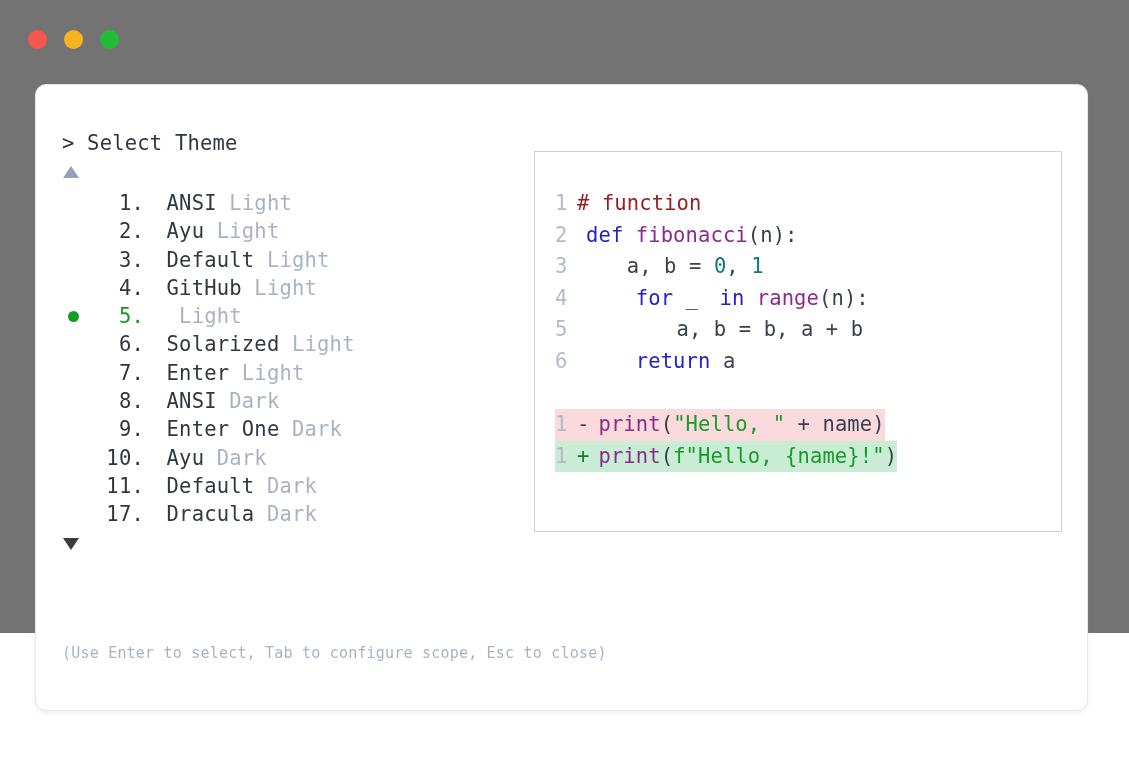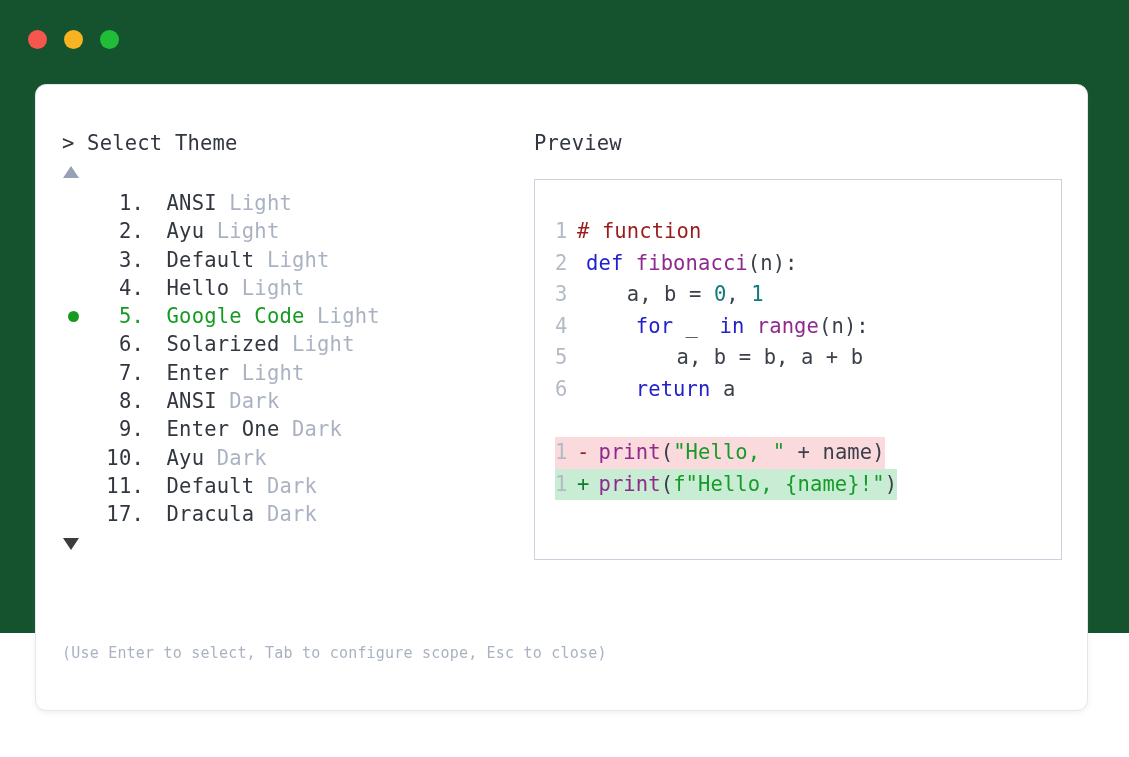--- a/index.html
+++ b/index.html
@@ -13,21 +13,21 @@
     height: 757px;
     background: #ffffff;
     font-family: "DejaVu Sans Mono", "Liberation Mono", monospace;
     overflow: hidden;
   }
 
   .window {
     position: relative;
     width: 1129px;
     height: 633px;
-    background: #14532d;
+    background: #737373;
   }
 
   
   .titlebar {
     position: absolute;
     left: 0; top: 0;
     width: 100%;
     height: 78px;
     display: flex;
     align-items: center;
@@ -234,38 +234,37 @@
         <div class="section-title">&gt; Select Theme</div>
 
         <div class="arrow-row">
           <span class="arrow arrow-up"></span>
         </div>
 
         <div class="theme-list" id="theme-list">
             <div class="theme-row"><span class="bullet-cell"></span><span class="idx">1.</span><span class="idx-dot"> </span><span class="tname">ANSI</span><span> </span><span class="tvariant">Light</span></div>
             <div class="theme-row"><span class="bullet-cell"></span><span class="idx">2.</span><span class="idx-dot"> </span><span class="tname">Ayu</span><span> </span><span class="tvariant">Light</span></div>
             <div class="theme-row"><span class="bullet-cell"></span><span class="idx">3.</span><span class="idx-dot"> </span><span class="tname">Default</span><span> </span><span class="tvariant">Light</span></div>
-            <div class="theme-row"><span class="bullet-cell"></span><span class="idx">4.</span><span class="idx-dot"> </span><span class="tname">Hello</span><span> </span><span class="tvariant">Light</span></div>
-            <div class="theme-row selected"><span class="bullet-cell"><span class="bullet"></span></span><span class="idx">5.</span><span class="idx-dot"> </span><span class="tname">Google Code</span><span> </span><span class="tvariant">Light</span></div>
+            <div class="theme-row"><span class="bullet-cell"></span><span class="idx">4.</span><span class="idx-dot"> </span><span class="tname">GitHub</span><span> </span><span class="tvariant">Light</span></div>
+            <div class="theme-row selected"><span class="bullet-cell"><span class="bullet"></span></span><span class="idx">5.</span><span class="idx-dot"> </span><span> </span><span class="tvariant">Light</span></div>
             <div class="theme-row"><span class="bullet-cell"></span><span class="idx">6.</span><span class="idx-dot"> </span><span class="tname">Solarized</span><span> </span><span class="tvariant">Light</span></div>
             <div class="theme-row"><span class="bullet-cell"></span><span class="idx">7.</span><span class="idx-dot"> </span><span class="tname">Enter</span><span> </span><span class="tvariant">Light</span></div>
             <div class="theme-row"><span class="bullet-cell"></span><span class="idx">8.</span><span class="idx-dot"> </span><span class="tname">ANSI</span><span> </span><span class="tvariant">Dark</span></div>
             <div class="theme-row"><span class="bullet-cell"></span><span class="idx">9.</span><span class="idx-dot"> </span><span class="tname">Enter One</span><span> </span><span class="tvariant">Dark</span></div>
             <div class="theme-row"><span class="bullet-cell"></span><span class="idx">10.</span><span class="idx-dot"> </span><span class="tname">Ayu</span><span> </span><span class="tvariant">Dark</span></div>
             <div class="theme-row"><span class="bullet-cell"></span><span class="idx">11.</span><span class="idx-dot"> </span><span class="tname">Default</span><span> </span><span class="tvariant">Dark</span></div>
             <div class="theme-row"><span class="bullet-cell"></span><span class="idx">17.</span><span class="idx-dot"> </span><span class="tname">Dracula</span><span> </span><span class="tvariant">Dark</span></div>
           </div>
 
         <div class="arrow-row">
           <span class="arrow arrow-down"></span>
         </div>
       </div>
 
       <div class="col-right">
-        <div class="section-title">Preview</div>
 
         <div class="preview-box">
           <div class="code" id="code-block"><div class="code-line"><span class="lineno">1</span><span><span class="t-comment"># function</span></span></div><div class="code-line"><span class="lineno">2</span><span><span class="t-keyword">def </span><span class="t-func">fibonacci</span><span class="t-punct">(n):</span></span></div><div class="code-line"><span class="lineno">3</span><span><span class="t-plain">    a, b = </span><span class="t-number">0</span><span class="t-plain">, </span><span class="t-number">1</span></span></div><div class="code-line"><span class="lineno">4</span><span><span class="t-plain">    </span><span class="t-keyword">for</span><span class="t-plain"> _ </span><span class="t-keyword">in</span><span class="t-plain"> </span><span class="t-builtin">range</span><span class="t-punct">(n):</span></span></div><div class="code-line"><span class="lineno">5</span><span><span class="t-plain">        a, b = b, a + b</span></span></div><div class="code-line"><span class="lineno">6</span><span><span class="t-plain">    </span><span class="t-keyword">return</span><span class="t-plain"> a</span></span></div><div class="code-blank"></div><div class="code-line diff-line diff-del"><span class="inner"><span class="lineno">1</span><span class="diff-mark mark-del">-</span><span><span class="t-func">print</span><span class="t-punct">(</span><span class="t-string">"Hello, "</span><span class="t-plain"> + name)</span></span></span></div><div class="code-line diff-line diff-add"><span class="inner"><span class="lineno">1</span><span class="diff-mark mark-add">+</span><span><span class="t-func">print</span><span class="t-punct">(</span><span class="t-string">f"Hello, {name}!"</span><span class="t-punct">)</span></span></span></div></div>
         </div>
       </div>
 
       <div class="hint">(Use Enter to select, Tab to configure scope, Esc to close)</div>
 
     </div>
   </div>

